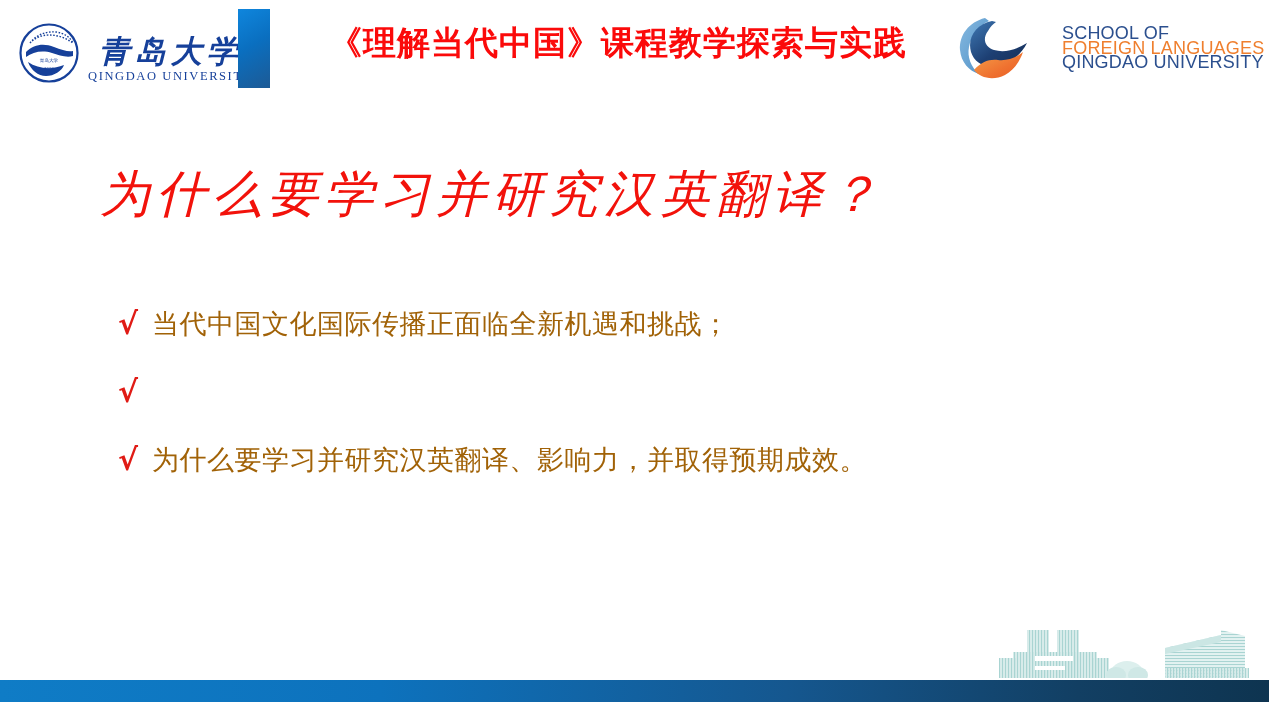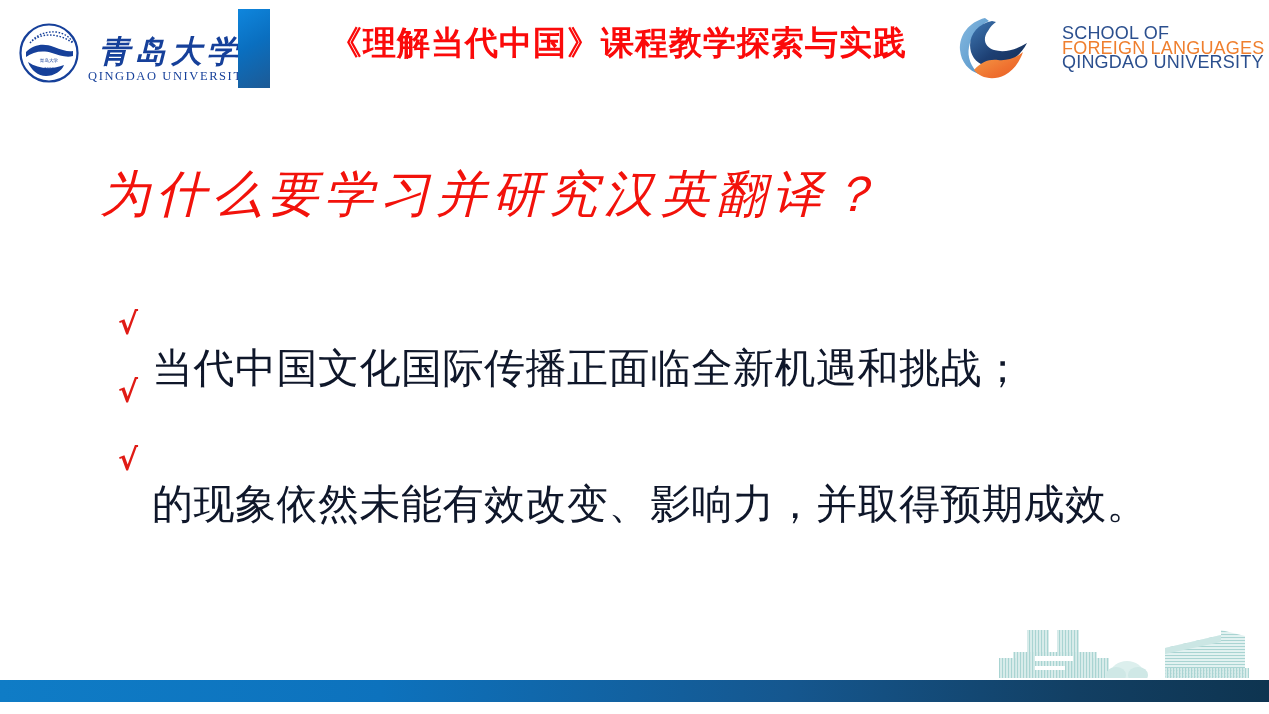--- a/index.html
+++ b/index.html
@@ -191,26 +191,25 @@
     flex: 0 0 34px;
     font-family: "DejaVu Sans", "Liberation Sans", sans-serif;
     font-size: 30px;
     font-weight: bold;
     color: #e01b15;
     line-height: 48px;
     text-align: left;
   }
   .bullet-text {
     font-family: "DejaVu Sans", "Liberation Sans", sans-serif;
-    font-size: 41px;
-    color: #0f172a;
+    font-size: 27px;
+    color: #a16207;
     line-height: 48px;
     letter-spacing: 0.5px;
     white-space: nowrap;
-    margin-top: 44px;
   }
 
   
   .skyline {
     position: absolute;
     right: 0;
     bottom: 36px;
     width: 300px;
     height: 62px;
   }
@@ -301,21 +300,21 @@
   <div class="bullets">
     <div class="bullet-row">
       <span class="bullet-mark">√</span>
       <span class="bullet-text">当代中国文化国际传播正面临全新机遇和挑战；</span>
     </div>
     <div class="bullet-row">
       <span class="bullet-mark">√</span>
     </div>
     <div class="bullet-row">
       <span class="bullet-mark">√</span>
-      <span class="bullet-text">的现象依然未能有效改变、影响力，并取得预期成效。</span>
+      <span class="bullet-text">为什么要学习并研究汉英翻译、影响力，并取得预期成效。</span>
     </div>
   </div>
 
   <div class="skyline">
     <svg viewBox="0 0 300 62" width="300" height="62" preserveAspectRatio="none" aria-hidden="true">
       <defs>
         <pattern id="stripeV" width="3" height="6" patternUnits="userSpaceOnUse">
           <rect x="0" y="0" width="1.5" height="6" fill="#a9d4d2"></rect>
           <rect x="1.5" y="0" width="1.5" height="6" fill="#d8ecea"></rect>
         </pattern>

